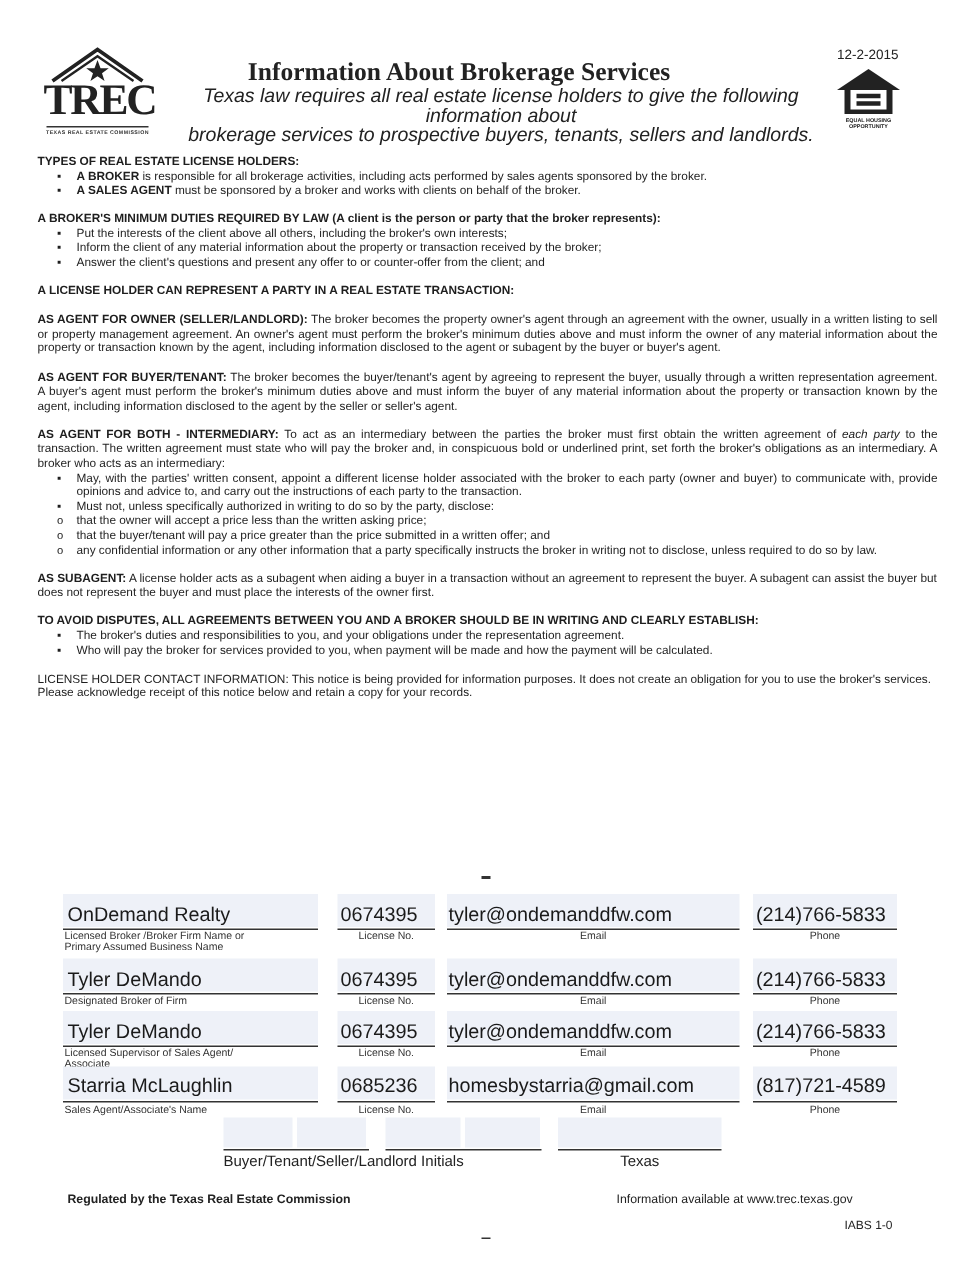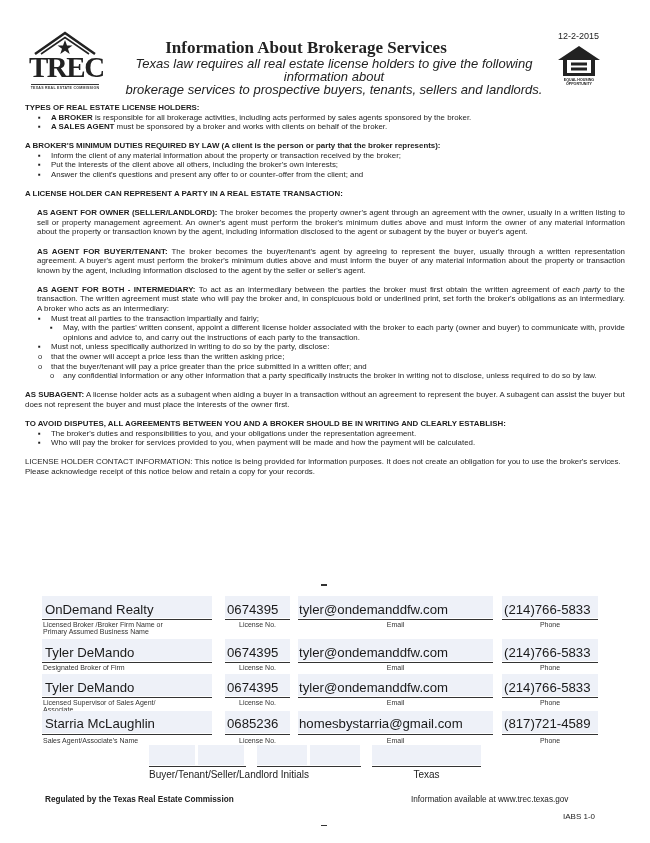--- a/index.html
+++ b/index.html
@@ -23,21 +23,21 @@
     font-family: "Liberation Serif", "DejaVu Serif", serif; font-weight: bold; font-size: 17px; color: #222; padding-left: 8px; }
   .subtitle { position: absolute; left: 118px; width: 432px; top: 57px; text-align: center; font-style: italic; font-size: 13px; line-height: 13px; color: #222; }
 
   .body-text { position: absolute; left: 25px; width: 600px; font-size: 7.9px; line-height: 9.6px; color: #1e1e1e; }
   .body-text .heading { font-weight: bold; }
   .body-text ul { list-style: none; margin-left: 13px; }
   .body-text ul li { position: relative; padding-left: 13px; }
   .body-text ul li::before { content: "\25AA"; position: absolute; left: 0; top: 0; font-size: 8px; }
   .body-text ul.circle { margin-left: 13px; }
   .body-text ul.circle li::before { content: "o"; font-size: 7.5px; }
-  .justify { text-align: justify; margin-left: 12px; }
+  .justify { text-align: justify; }
   .gap { height: 9.5px; }
 
   .dash-mark { position: absolute; width: 6px; height: 2px; background: #333; }
 
   
   .field-box { position: absolute; background: #eef1f8; }
   .field-value { position: absolute; font-size: 13.2px; color: #1a1a1a; white-space: nowrap; line-height: 16px; }
   .field-line { position: absolute; height: 1px; background: #333; }
   .field-label { position: absolute; font-size: 7px; color: #333; line-height: 7px; white-space: nowrap; }
   .center { text-align: center; }
@@ -85,38 +85,37 @@
 
   <div class="heading">TYPES OF REAL ESTATE LICENSE HOLDERS:</div>
   <ul>
     <li><b>A BROKER</b><span> is responsible for all brokerage activities, including acts performed by sales agents sponsored by the broker.</span></li>
     <li><b>A SALES AGENT</b><span> must be sponsored by a broker and works with clients on behalf of the broker.</span></li>
   </ul>
   <div class="gap"></div>
 
   <div><span class="heading">A BROKER'S MINIMUM DUTIES REQUIRED BY LAW </span><span class="heading">(A client is the person or party that the broker represents):</span></div>
   <ul>
+    <li>Put the interests of the client above all others, including the broker's own interests;</li>
     <li>Inform the client of any material information  about the property or transaction received by the broker;</li>
-    <li>Put the interests of the client above all others, including the broker's own interests;</li>
     <li>Answer the client's questions and present any offer to or counter-offer from the client; and</li>
   </ul>
   <div class="gap"></div>
 
   <div class="heading">A LICENSE HOLDER CAN REPRESENT A PARTY IN A REAL ESTATE TRANSACTION:</div>
   <div class="gap"></div>
 
   <div class="justify"><span class="heading">AS AGENT FOR OWNER (SELLER/LANDLORD):</span><span>  The broker becomes the property owner's agent through an agreement with the owner, usually in a written listing to sell or property management agreement. An owner's agent must perform the broker's minimum duties above and must inform the owner of any material information about the property or transaction known by the agent, including information disclosed to the agent or subagent by the buyer or buyer's agent.</span></div>
   <div class="gap"></div>
 
   <div class="justify"><span class="heading">AS AGENT FOR BUYER/TENANT:</span><span>  The broker becomes the buyer/tenant's agent by agreeing to represent the buyer, usually through a written representation agreement. A buyer's agent must perform the broker's minimum duties above and must inform the buyer of any material information about the property or transaction known by the agent, including information disclosed to the agent by the seller or seller's agent.</span></div>
   <div class="gap"></div>
 
   <div class="justify"><span class="heading">AS AGENT FOR BOTH - INTERMEDIARY:</span><span>  To act as an intermediary between the parties the broker must first obtain the written agreement of </span><i>each party</i><span> to the transaction. The written agreement must state who will pay the broker and, in conspicuous bold or underlined print, set forth the broker's obligations as an intermediary. A broker who acts as an intermediary:</span></div>
   <ul>
-    <li>Must treat all parties to the transaction impartially  and fairly;</li>
     <li class="justify">May, with the parties' written consent, appoint a different license holder associated with the broker to each party (owner and buyer) to communicate with, provide opinions and advice to, and carry out the instructions of each party to the transaction.</li>
     <li>Must not, unless specifically authorized in writing to do so by the party, disclose:</li>
   </ul>
   <ul class="circle">
     <li>that the owner will accept a price less than the written asking price;</li>
     <li>that the buyer/tenant will pay a price greater than the price submitted in a written offer;  and</li>
     <li class="justify">any confidential information or any other information that a party specifically instructs the broker in writing not to disclose, unless required to do so by law.</li>
   </ul>
   <div class="gap"></div>
 

